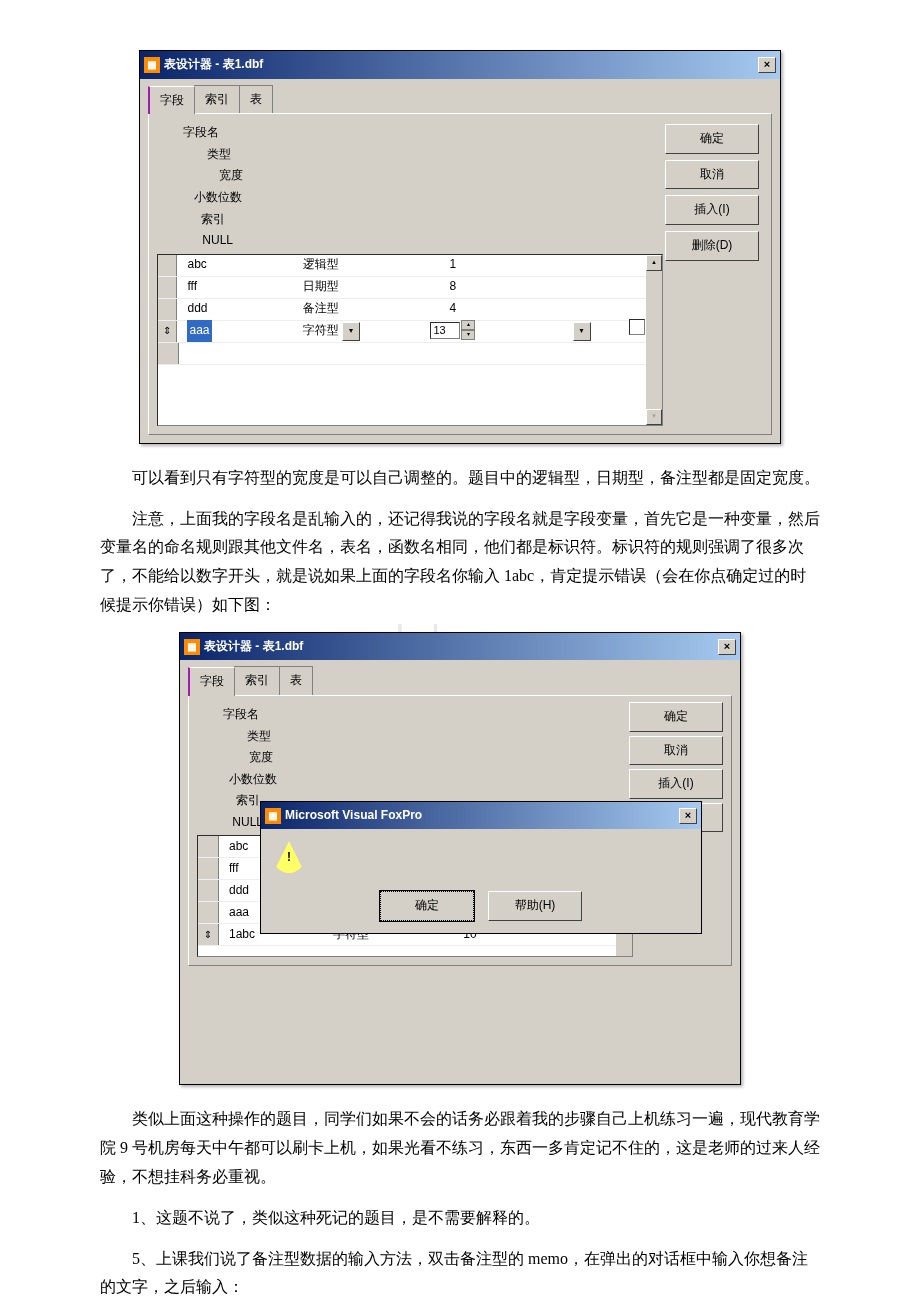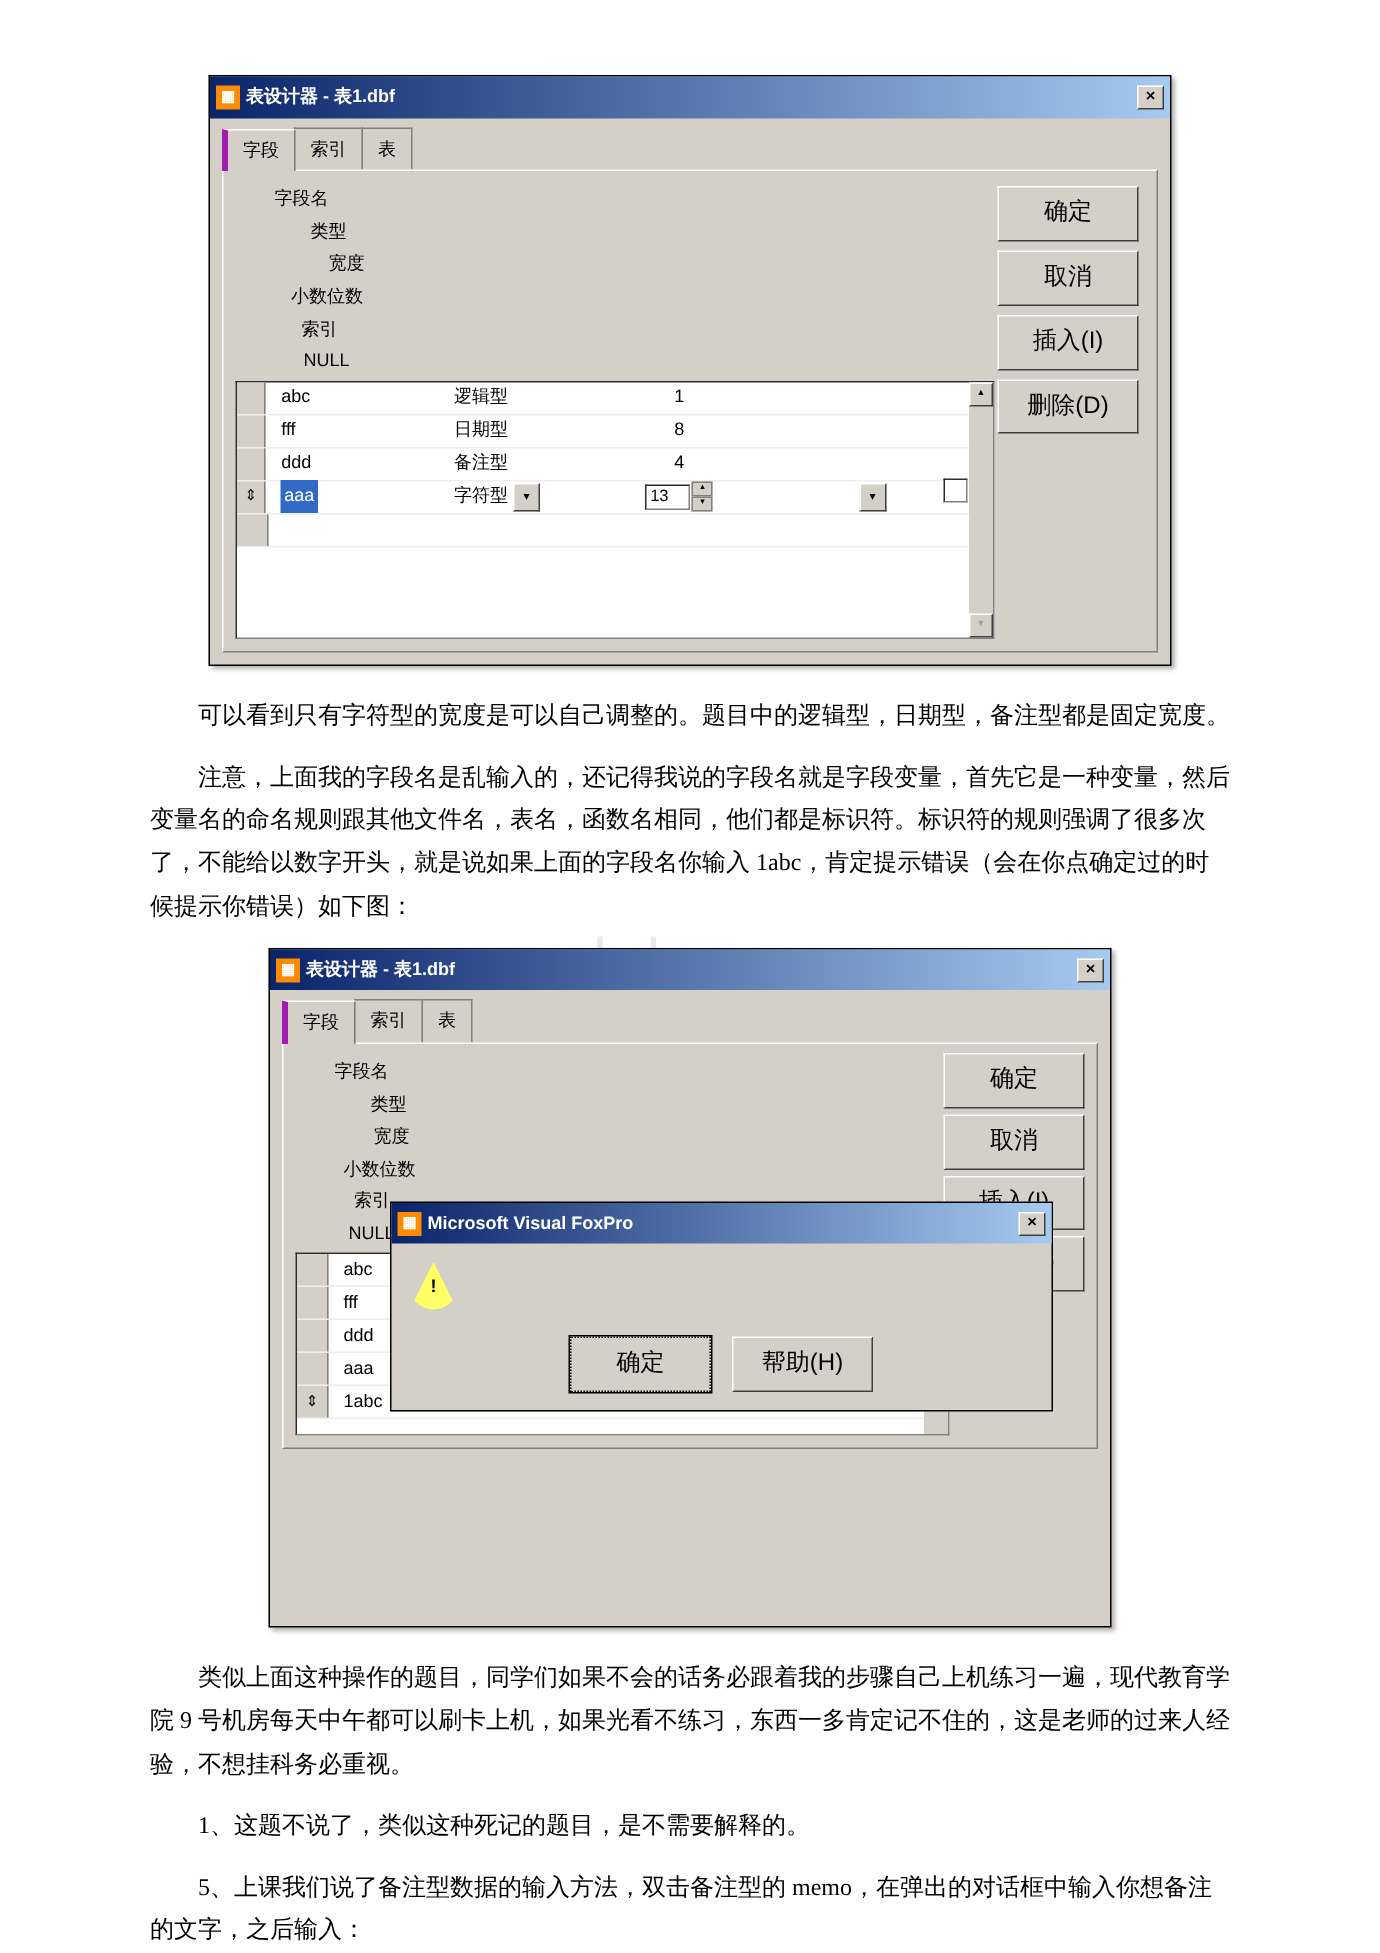--- a/index.html
+++ b/index.html
@@ -65,21 +65,21 @@
       padding: 3px 10px;
       background: #d4d0c8;
       border: 1px solid #808080;
       border-bottom: none;
       margin-right: -1px;
       position: relative;
     }
     .tab.active {
       background: #d4d0c8;
       border-top: 1px solid #fff;
-      border-left: 4px solid #a21caf;
+      border-left: 2px solid #a21caf;
       z-index: 2;
       top: 1px;
     }
     .panel {
       margin: 0 8px 8px;
       padding: 8px;
       border: 1px solid #808080;
       border-top-color: #fff;
       border-left-color: #fff;
       background: #d4d0c8;
@@ -189,21 +189,21 @@
       display: flex;
       flex-direction: column;
       gap: 6px;
     }
     .winbtn {
       background: #d4d0c8;
       border: 1px solid #fff;
       border-right-color: #404040;
       border-bottom-color: #404040;
       padding: 3px 14px;
-      font-size: 16px;
+      font-size: 12px;
       min-width: 64px;
       text-align: center;
     }
     .scrollbar {
       position: absolute;
       right: 0;
       top: 0;
       bottom: 0;
       width: 16px;
       background: #d4d0c8;

